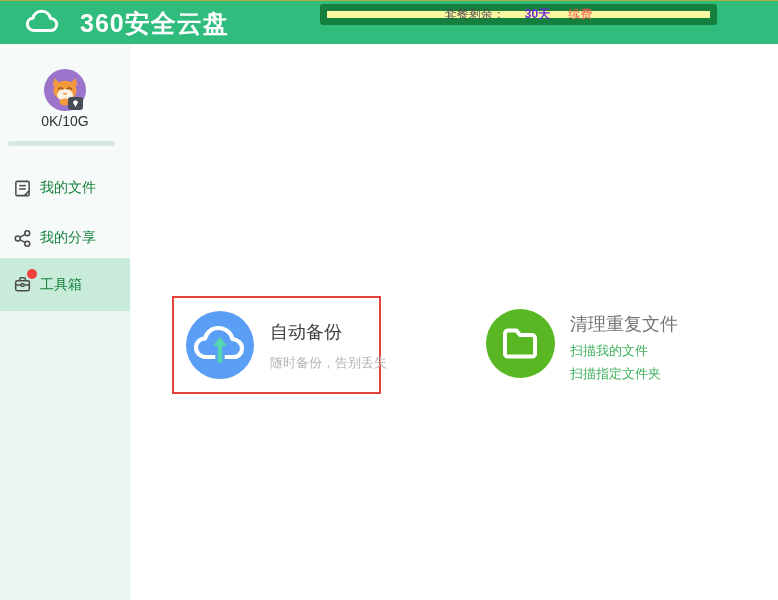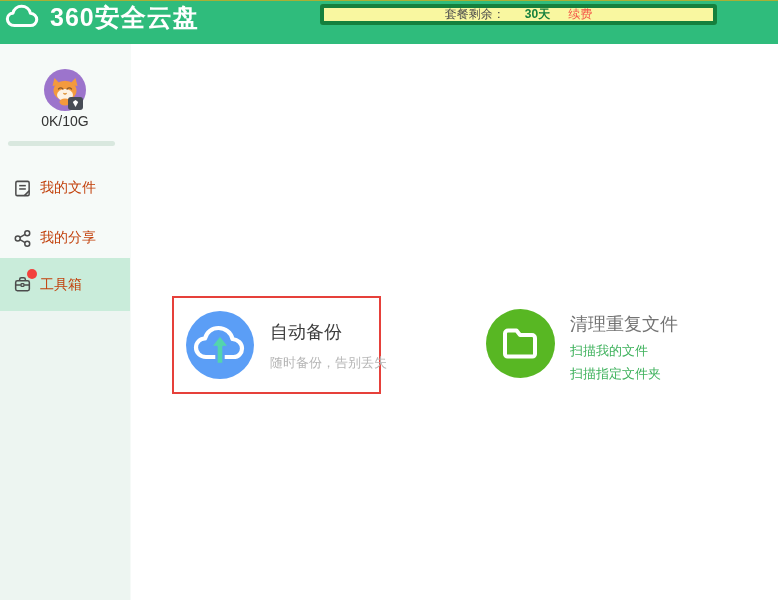--- a/index.html
+++ b/index.html
@@ -3,43 +3,43 @@
 <meta charset="utf-8">
 <style>
   * { margin:0; padding:0; box-sizing:border-box; }
   html,body { width:778px; height:600px; overflow:hidden; }
   body { font-family:"Liberation Sans","DejaVu Sans",sans-serif; background:#fff; }
   .app { position:relative; width:778px; height:600px; overflow:hidden; }
 
   
   .header { position:absolute; left:0; top:0; width:778px; height:44px;
             background:#2fbc7c; border-top:1px solid #a9af35; }
-  .logo { position:absolute; left:4px; top:0; height:44px; display:flex; align-items:flex-start; gap:4px; }
+  .logo { position:absolute; left:24px; top:0; height:44px; display:flex; align-items:center; gap:14px; }
   .logo-text { color:#fff; font-size:25px; font-weight:bold; letter-spacing:1px; }
   .notice { position:absolute; left:320px; top:3px; width:397px; height:21px;
-            background:#f9f7a0; border:4px solid #15803d; border-radius:3px;
+            background:#f9f7a0; border:7px solid #15803d; border-radius:3px;
             display:flex; align-items:center; justify-content:center;
             font-size:12px; color:#4c4c4c; white-space:nowrap; }
-  .notice .days { color:#15803d; margin:0 10px 0 20px; font-weight:bold; }
+  .notice .days { color:#6d28d9; margin:0 10px 0 20px; font-weight:bold; }
   .notice .renew { color:#f4564a; margin-left:8px; cursor:pointer; }
 
   
   .sidebar { position:absolute; left:0; top:44px; width:147px; height:556px;
              background:#f6faf8; border-right:6px solid #fca5a5; }
   .sidebar-filler { position:absolute; left:0; top:267px; width:130px; bottom:0; background:#edf5f1; }
   .avatar { position:absolute; left:44px; top:25px; width:42px; height:42px; cursor:pointer; }
   .vip-badge { position:absolute; left:68px; top:53px; width:15px; height:13px;
                background:#474c56; border-radius:3px; display:flex; align-items:center; justify-content:center; }
   .storage { position:absolute; left:0; top:69px; width:130px; text-align:center;
              font-size:14px; color:#333; }
   .progress-track { position:absolute; left:8px; top:97px; width:107px; height:5px;
                     border-radius:3px; background:#d9e8df; }
   .nav-item { position:absolute; left:0; width:130px; height:50px; display:flex;
               align-items:center; padding-left:13px; gap:8px; font-size:14px;
-              color:#c2410c; cursor:pointer; }
+              color:#15803d; cursor:pointer; }
   .nav-item svg { flex:0 0 auto; }
   .nav-1 { top:119px; }
   .nav-2 { top:169px; }
   .nav-3 { top:214px; height:53px; background:#c9ecda; }
   .red-dot { position:absolute; left:27px; top:11px; width:10px; height:10px;
              border-radius:50%; background:#f2413c; }
 
   
   .main { position:absolute; left:131px; top:44px; width:647px; height:556px; background:#fff; }
   .page-title { position:absolute; left:309px; top:134px; width:300px; text-align:center;

